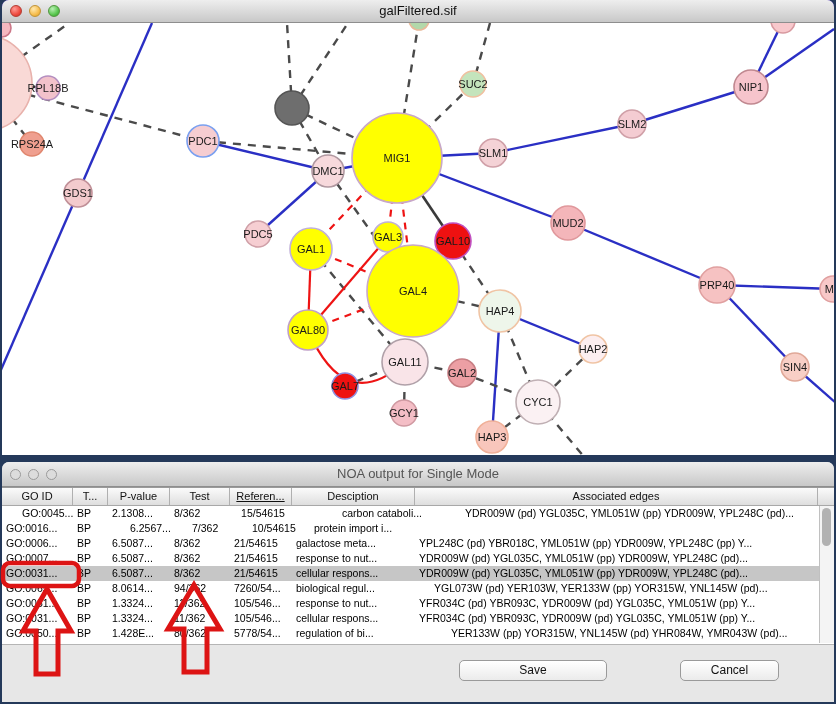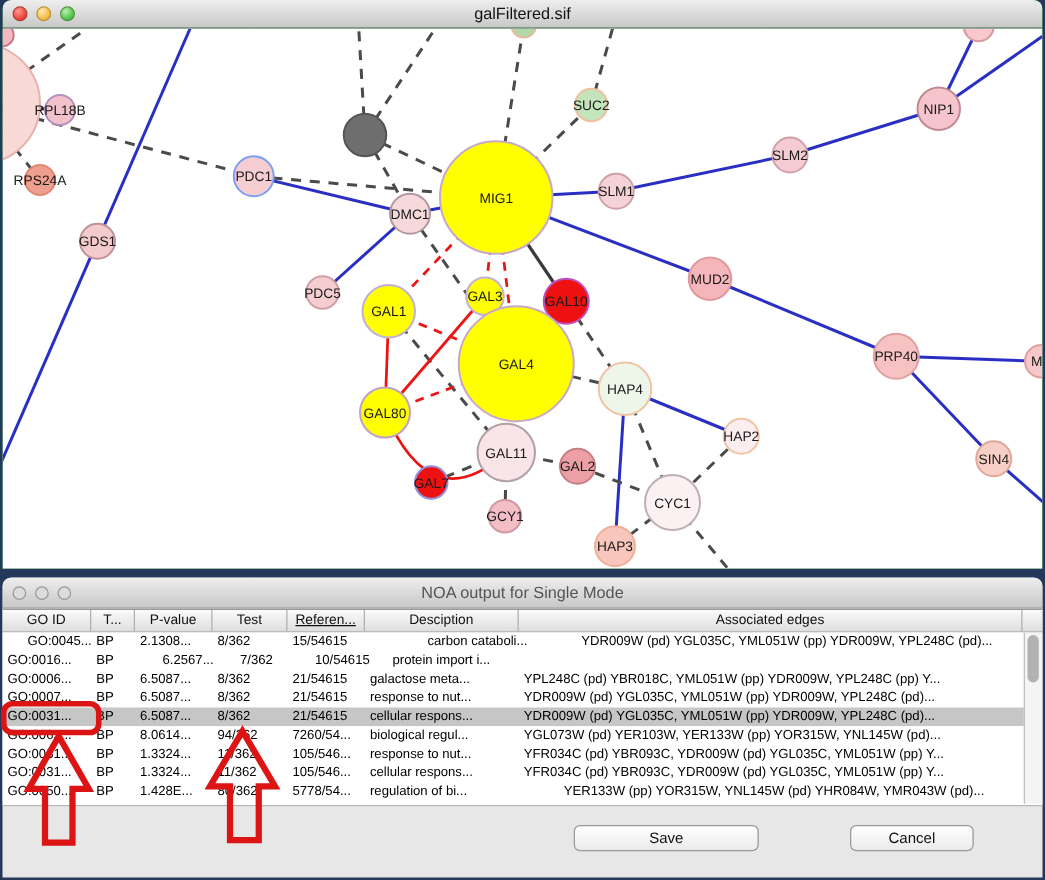--- a/index.html
+++ b/index.html
@@ -1,18 +1,18 @@
 <!DOCTYPE html>
 <html><head>
 <meta charset="utf-8">
 <style>
   html,body{margin:0;padding:0}
   body{width:836px;height:704px;background:#24395a;font-family:"Liberation Sans",sans-serif;position:relative;overflow:hidden}
   .win{position:absolute;left:2px;width:832px;overflow:hidden}
-  #net-win{top:0;height:455px;background:#15803d;border-radius:7px 7px 0 0}
+  #net-win{top:0;height:455px;background:#8b5cf6;border-radius:7px 7px 0 0}
   #noa-win{top:462px;height:240px;background:#e7e7e7;border-radius:7px 7px 0 0}
   .titlebar{position:relative;height:22px;background:linear-gradient(#eeeeee,#c8c8c8);border-bottom:1px solid #8e8e8e;text-align:center}
   .titlebar .title{display:inline-block;line-height:22px;font-size:13px;color:#111}
   #noa-win .titlebar{height:24px}
   #noa-win .titlebar .title{line-height:24px;color:#555}
   .lights{position:absolute;left:8px;top:0;height:100%;display:flex;align-items:center;gap:7px}
   .light{width:12px;height:12px;border-radius:50%;box-sizing:border-box}
   .light.red{background:radial-gradient(circle at 35% 30%,#ff9a94,#ee4b40 60%,#c62b20);border:1px solid #b43c32}
   .light.yellow{background:radial-gradient(circle at 35% 30%,#ffe9b0,#f6bd4e 60%,#d89a25);border:1px solid #c09337}
   .light.green{background:radial-gradient(circle at 35% 30%,#b9f0b4,#59c74f 60%,#2e9b2a);border:1px solid #53953f}
@@ -250,21 +250,21 @@
         <div class="hcell" style="width: 62px; text-decoration: underline;">Referen...</div>
         <div class="hcell" style="width: 123px;">Desciption</div>
         <div class="hcell" style="width: 403px;">Associated edges</div>
       </div>
     <div id="rows">
         <div class="trow">
           <div class="tcell" style="width: 71px; padding-left: 20px;">GO:0045...</div>
           <div class="tcell" style="width: 35px;">BP</div>
           <div class="tcell" style="width: 62px;">2.1308...</div>
           <div class="tcell" style="width: 60px;">8/362</div>
-          <div class="tcell" style="width: 62px;">15/54615</div>
+          <div class="tcell" style="width: 62px; text-align: center;">15/54615</div>
           <div class="tcell" style="width: 123px; margin-left: 46px;">carbon cataboli...</div>
           <div class="tcell" style="width: 403px;">YDR009W (pd) YGL035C, YML051W (pp) YDR009W, YPL248C (pd)...</div>
         </div>
         <div class="trow">
           <div class="tcell" style="width: 71px;">GO:0016...</div>
           <div class="tcell" style="width: 35px;">BP</div>
           <div class="tcell" style="width: 62px; margin-left: 18px;">6.2567...</div>
           <div class="tcell" style="width: 60px;">7/362</div>
           <div class="tcell" style="width: 62px;">10/54615</div>
           <div class="tcell" style="width: 123px;">protein import i...</div>
@@ -296,21 +296,21 @@
           <div class="tcell" style="width: 123px;">cellular respons...</div>
           <div class="tcell" style="width: 403px;">YDR009W (pd) YGL035C, YML051W (pp) YDR009W, YPL248C (pd)...</div>
         </div>
         <div class="trow">
           <div class="tcell" style="width: 71px;">GO:0065...</div>
           <div class="tcell" style="width: 35px;">BP</div>
           <div class="tcell" style="width: 62px;">8.0614...</div>
           <div class="tcell" style="width: 60px;">94/362</div>
           <div class="tcell" style="width: 62px;">7260/54...</div>
           <div class="tcell" style="width: 123px;">biological regul...</div>
-          <div class="tcell" style="width: 403px;">YGL073W (pd) YER103W, YER133W (pp) YOR315W, YNL145W (pd)...</div>
+          <div class="tcell" style="width: 403px; margin-left: 15px;">YGL073W (pd) YER103W, YER133W (pp) YOR315W, YNL145W (pd)...</div>
         </div>
         <div class="trow">
           <div class="tcell" style="width: 71px;">GO:0031...</div>
           <div class="tcell" style="width: 35px;">BP</div>
           <div class="tcell" style="width: 62px;">1.3324...</div>
           <div class="tcell" style="width: 60px;">11/362</div>
           <div class="tcell" style="width: 62px;">105/546...</div>
           <div class="tcell" style="width: 123px;">response to nut...</div>
           <div class="tcell" style="width: 403px;">YFR034C (pd) YBR093C, YDR009W (pd) YGL035C, YML051W (pp) Y...</div>
         </div>

